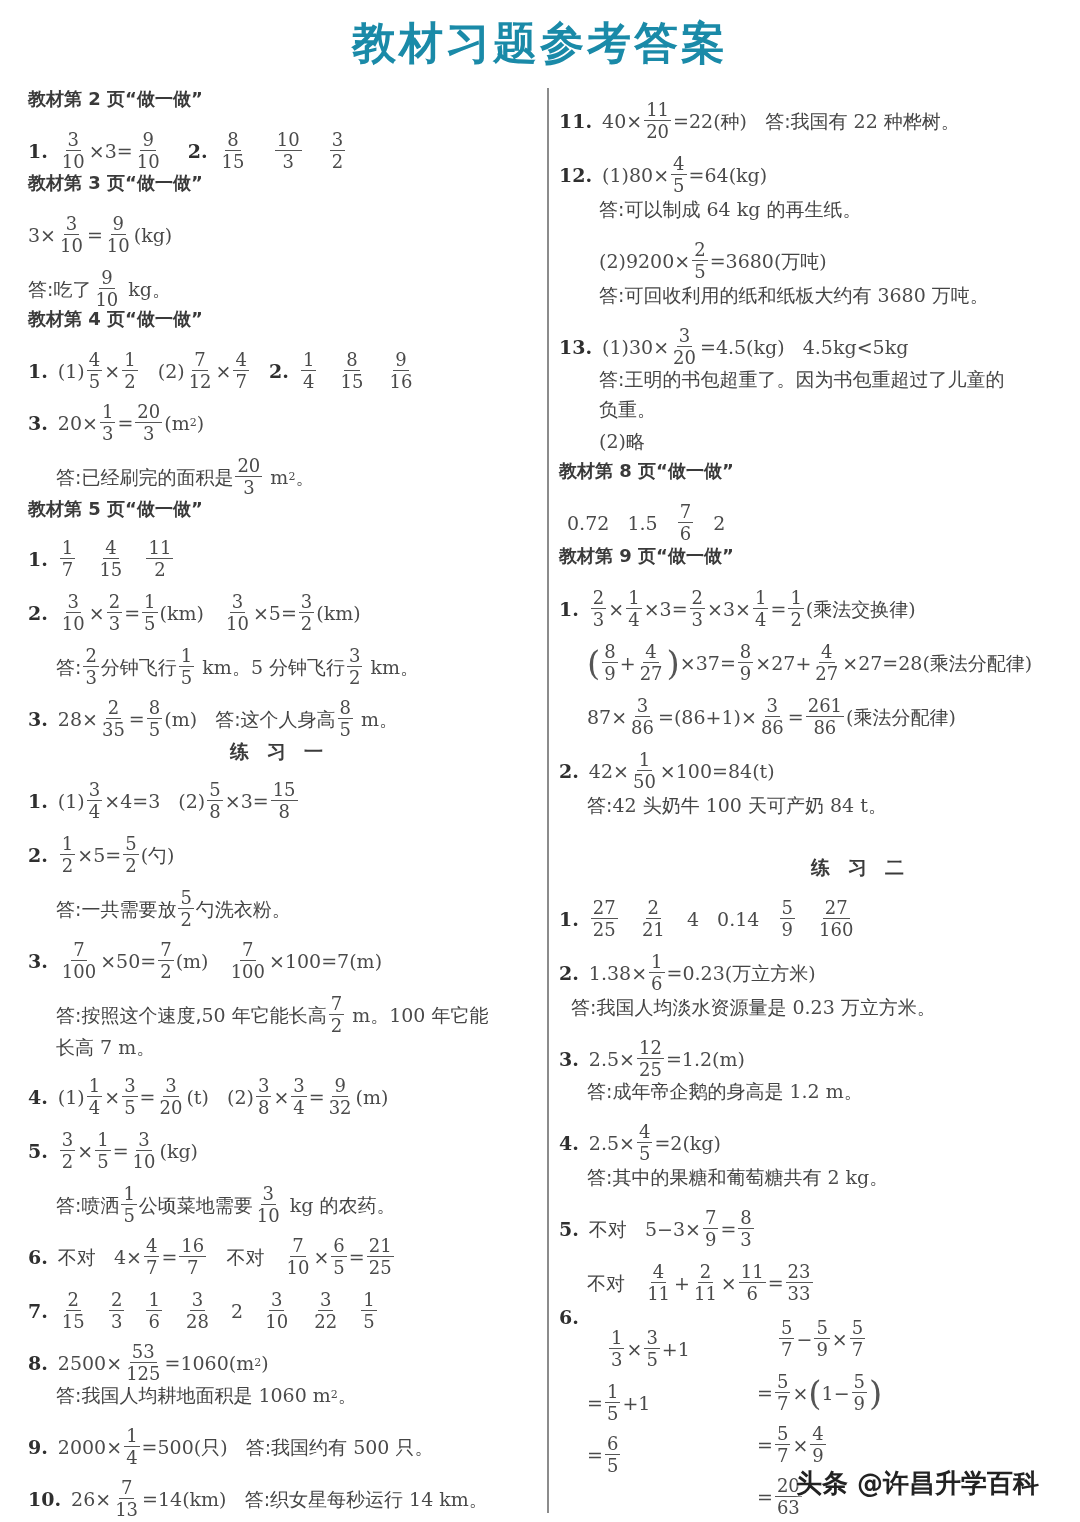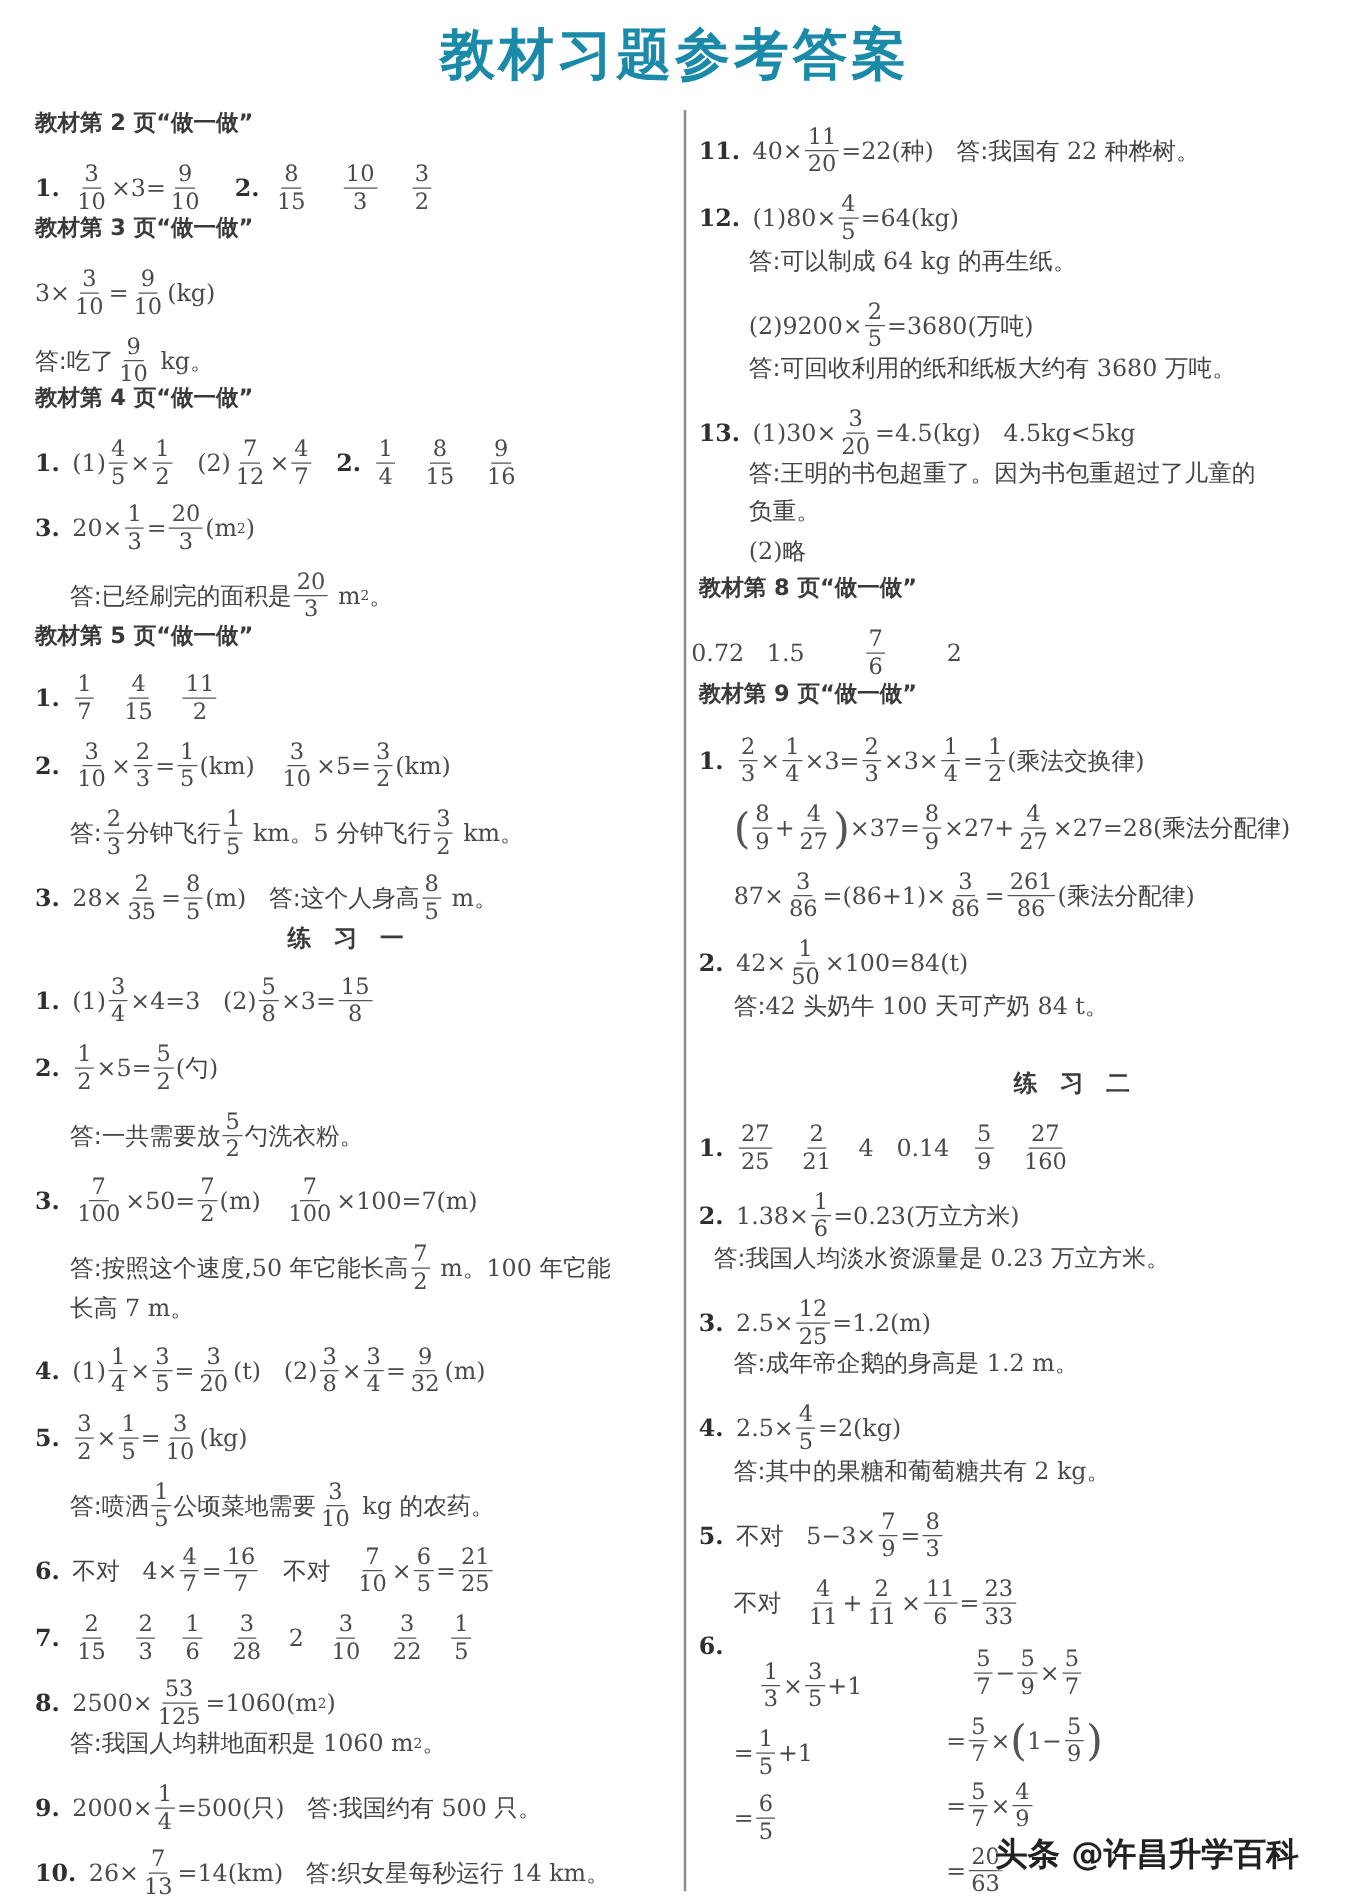--- a/index.html
+++ b/index.html
@@ -582,21 +582,21 @@
     <div class="line" style="left: 50px; top: 398px;">
       <span class="cjk t">负重。</span>
     </div>
     <div class="line" style="left: 50px; top: 430px;">
       <span class="t">(2)</span>
       <span class="cjk t">略</span>
     </div>
     <div class="line heading" style="left: 10px; top: 460px;">
       <span class="t">教材第 8 页“做一做”</span>
     </div>
-    <div class="line" style="left: 4px; top: 502px; gap: 29px;">
+    <div class="line" style="left: 18px; top: 502px;">
       <span class="t">0.72   1.5   </span>
       <span class="frac">
         <span class="n">7</span>
         <span class="d">6</span>
       </span>
       <span class="t">   2</span>
     </div>
     <div class="line heading" style="left: 10px; top: 545px;">
       <span class="t">教材第 9 页“做一做”</span>
     </div>

